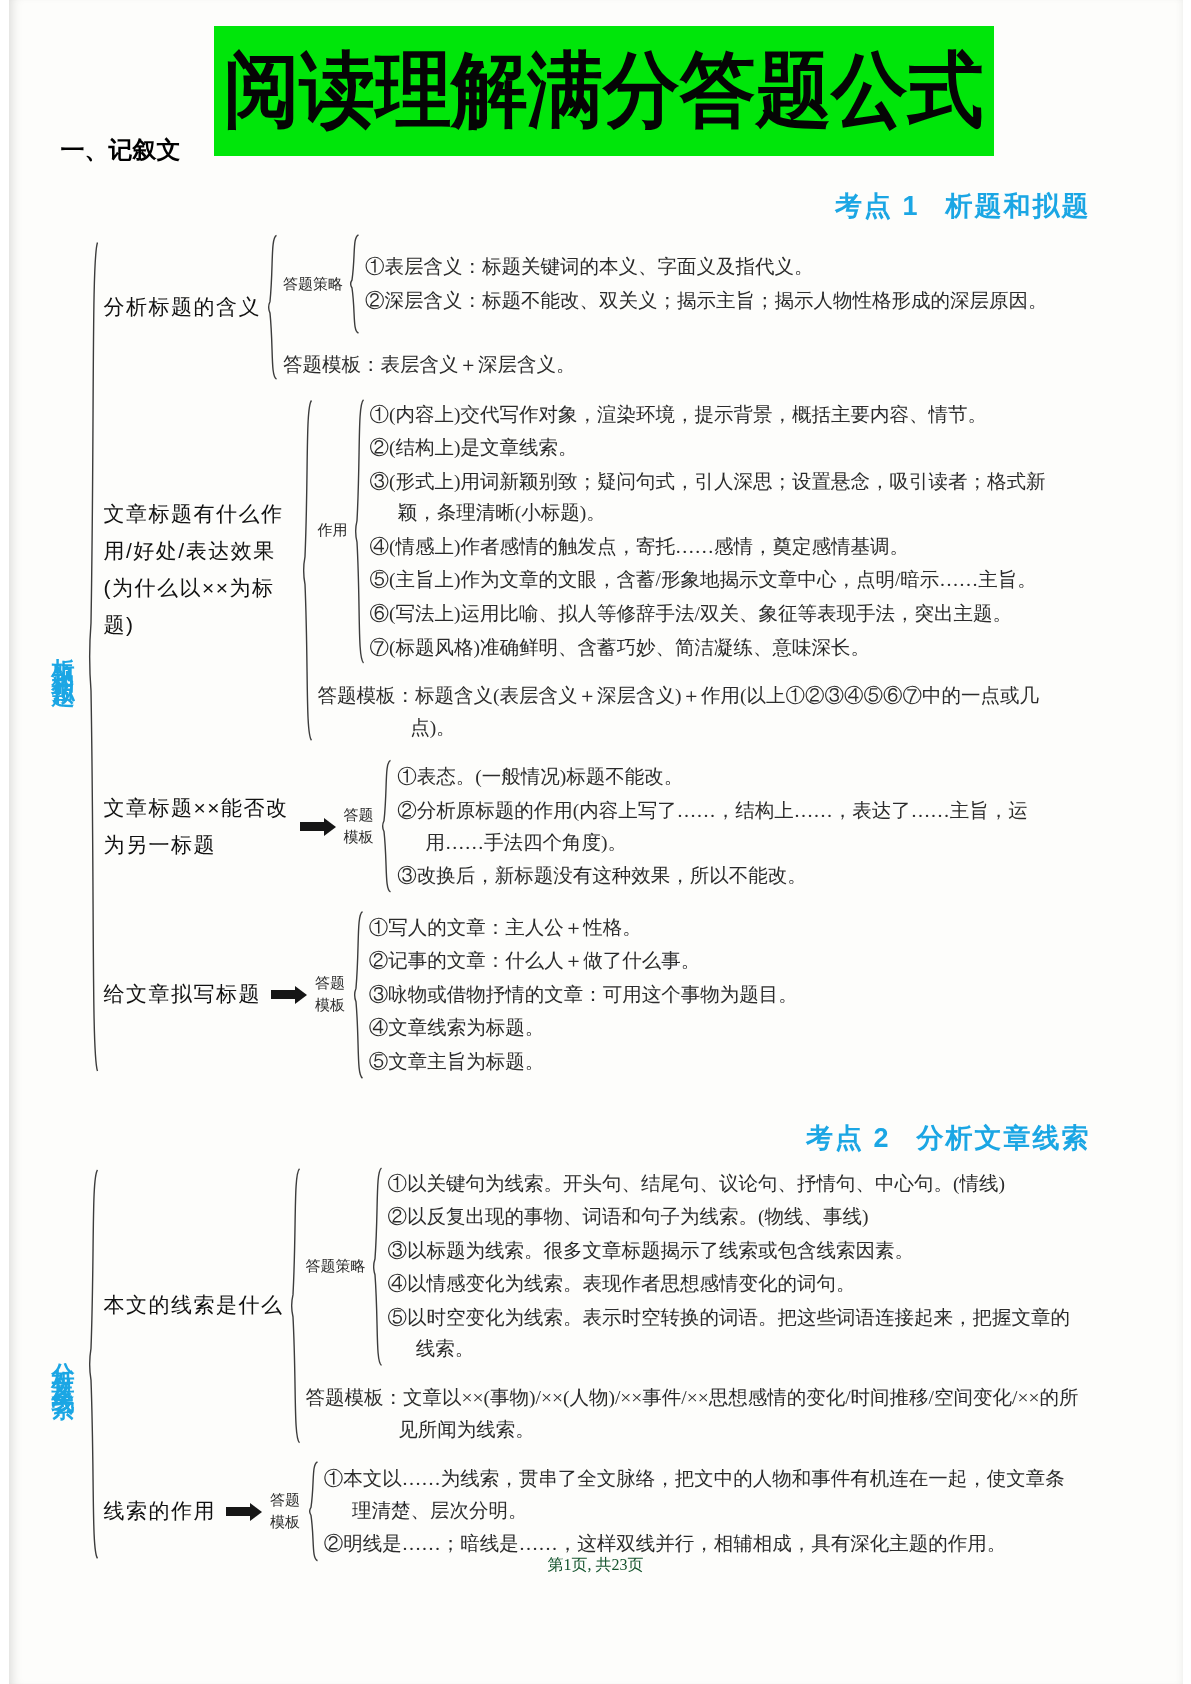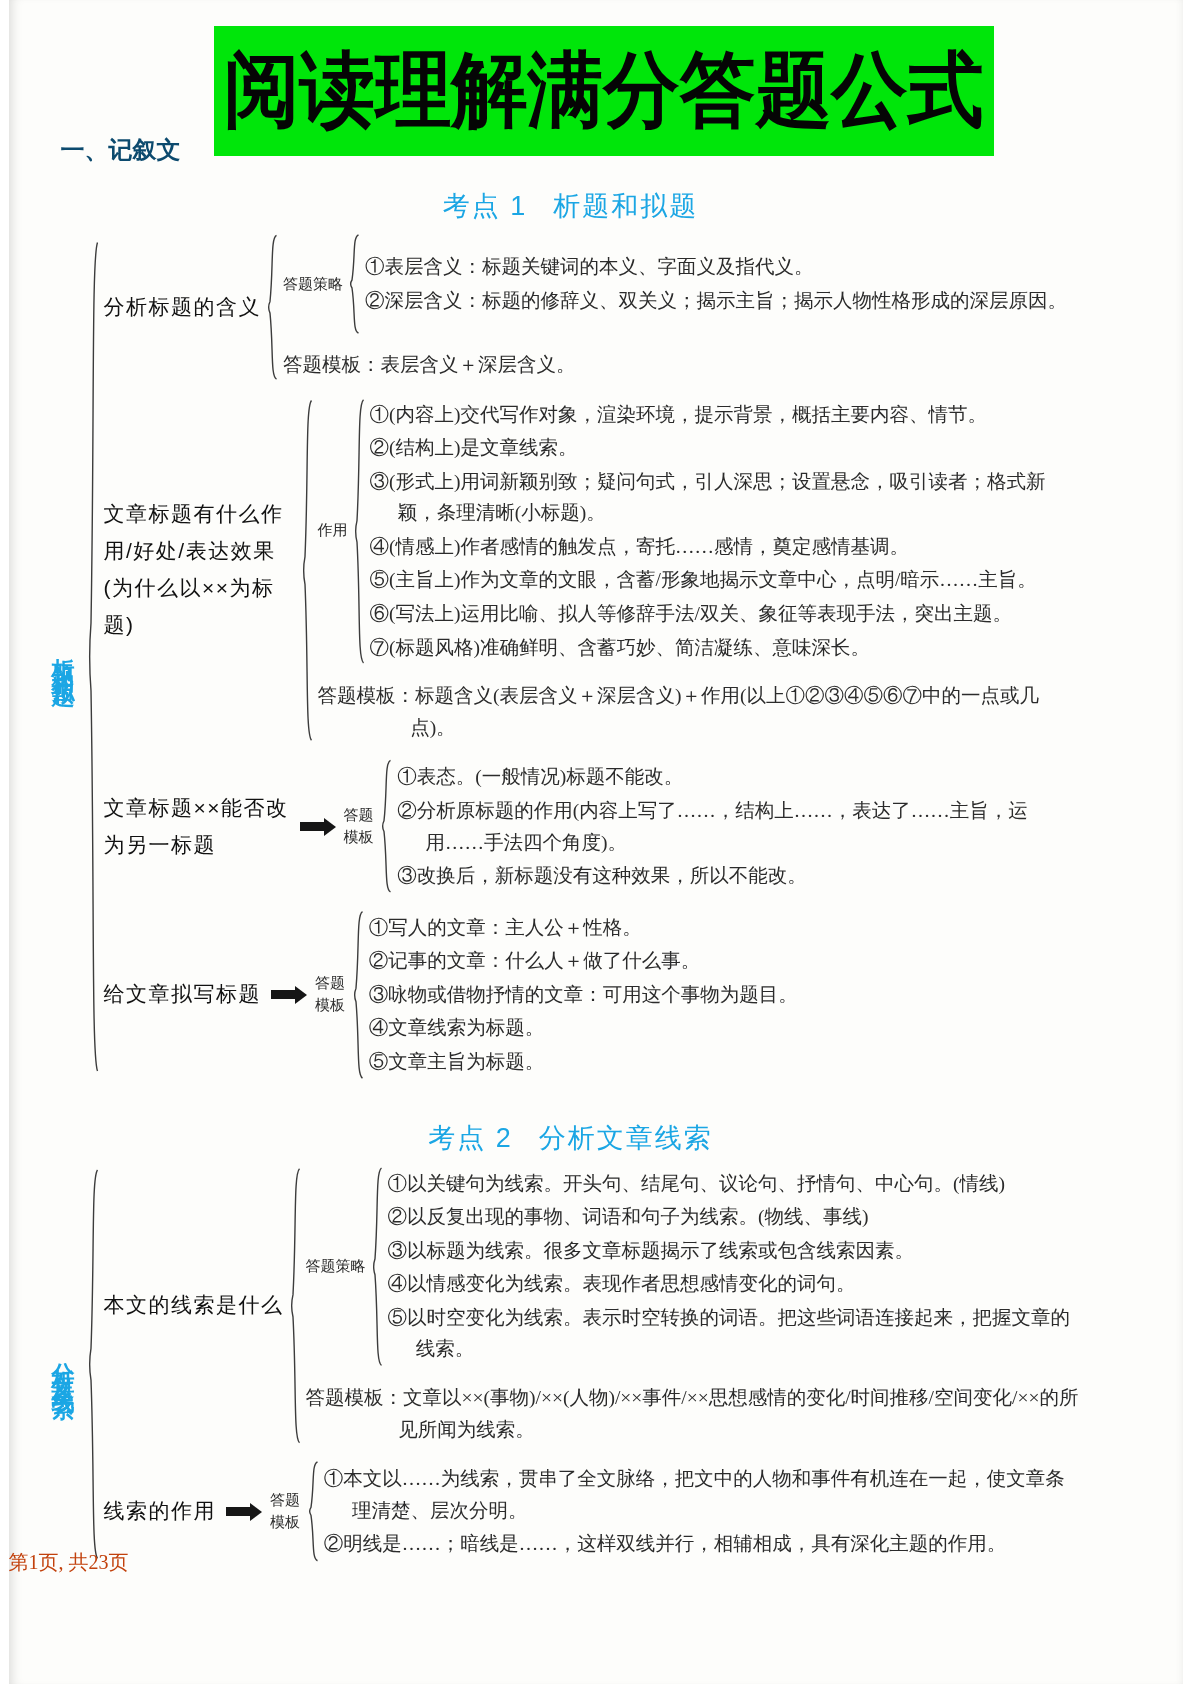--- a/index.html
+++ b/index.html
@@ -32,30 +32,30 @@
     letter-spacing: 0px;
     color: #050505;
     white-space: nowrap;
     transform: scaleY(1.08);
   }
   .section-label {
     margin: -22px 0 0 52px;
     font-family: "Liberation Sans", "DejaVu Sans", sans-serif;
     font-size: 24px;
     font-weight: 700;
-    color: #0c4a6e;
+    color: #000000;
     width: 150px;
   }
   
   .kd-heading {
     width: 1040px;
     margin: 22px 0 10px 42px;
-    text-align: center;
-    font-family: "Liberation Sans", "DejaVu Sans", sans-serif;
-    font-weight: 400;
+    text-align: right;
+    font-family: "Liberation Sans", "DejaVu Sans", sans-serif;
+    font-weight: 700;
     font-size: 27px;
     color: #1ba6e4;
     letter-spacing: 2px;
   }
   .kd-heading .num { margin-right: 26px; }
   
   .tree {
     display: flex;
     align-items: center;
     width: 1030px;
@@ -138,23 +138,23 @@
     border-left: 12px solid #161616;
     border-top: 9px solid transparent;
     border-bottom: 9px solid transparent;
   }
   
   .footer {
     position: absolute;
     left: 0;
     bottom: 108px;
     width: 100%;
-    text-align: left;
-    font-size: 20px;
-    color: #c2410c;
+    text-align: center;
+    font-size: 16px;
+    color: #14532d;
   }
 </style>
 </head>
 <body>
 
 <div class="page">
 
   <div class="banner">
     <h1>阅读理解满分答题公式</h1>
   </div>
@@ -179,21 +179,21 @@
             <path d="M11.5 1 C5.5 3 8.5 22 5 46 C3 49 3 51 5 54 C8.5 78 5.5 97 11.5 99"></path>
           </svg>
         <div class="bbody">
           <div class="subrow">
             <div class="slabel">答题策略</div>
             <svg class="brace" viewBox="0 0 13 100" preserveAspectRatio="none">
                 <path d="M11.5 1 C5.5 3 8.5 22 5 46 C3 49 3 51 5 54 C8.5 78 5.5 97 11.5 99"></path>
               </svg>
             <div class="items">
               <div class="item">①表层含义：标题关键词的本义、字面义及指代义。</div>
-              <div class="item">②深层含义：标题的修辞义、双关义；揭示主旨；揭示人物性格形成的深层原因。</div>
+              <div class="item">②深层含义：标题不能改、双关义；揭示主旨；揭示人物性格形成的深层原因。</div>
             </div>
           </div>
           <div class="tpl">答题模板：表层含义＋深层含义。</div>
         </div>
       </div>
 
       <div class="branch">
         <div class="blabel w190">文章标题有什么作用/好处/表达效果(为什么以××为标题)</div>
         <svg class="brace" viewBox="0 0 13 100" preserveAspectRatio="none">
             <path d="M11.5 1 C5.5 3 8.5 22 5 46 C3 49 3 51 5 54 C8.5 78 5.5 97 11.5 99"></path>

